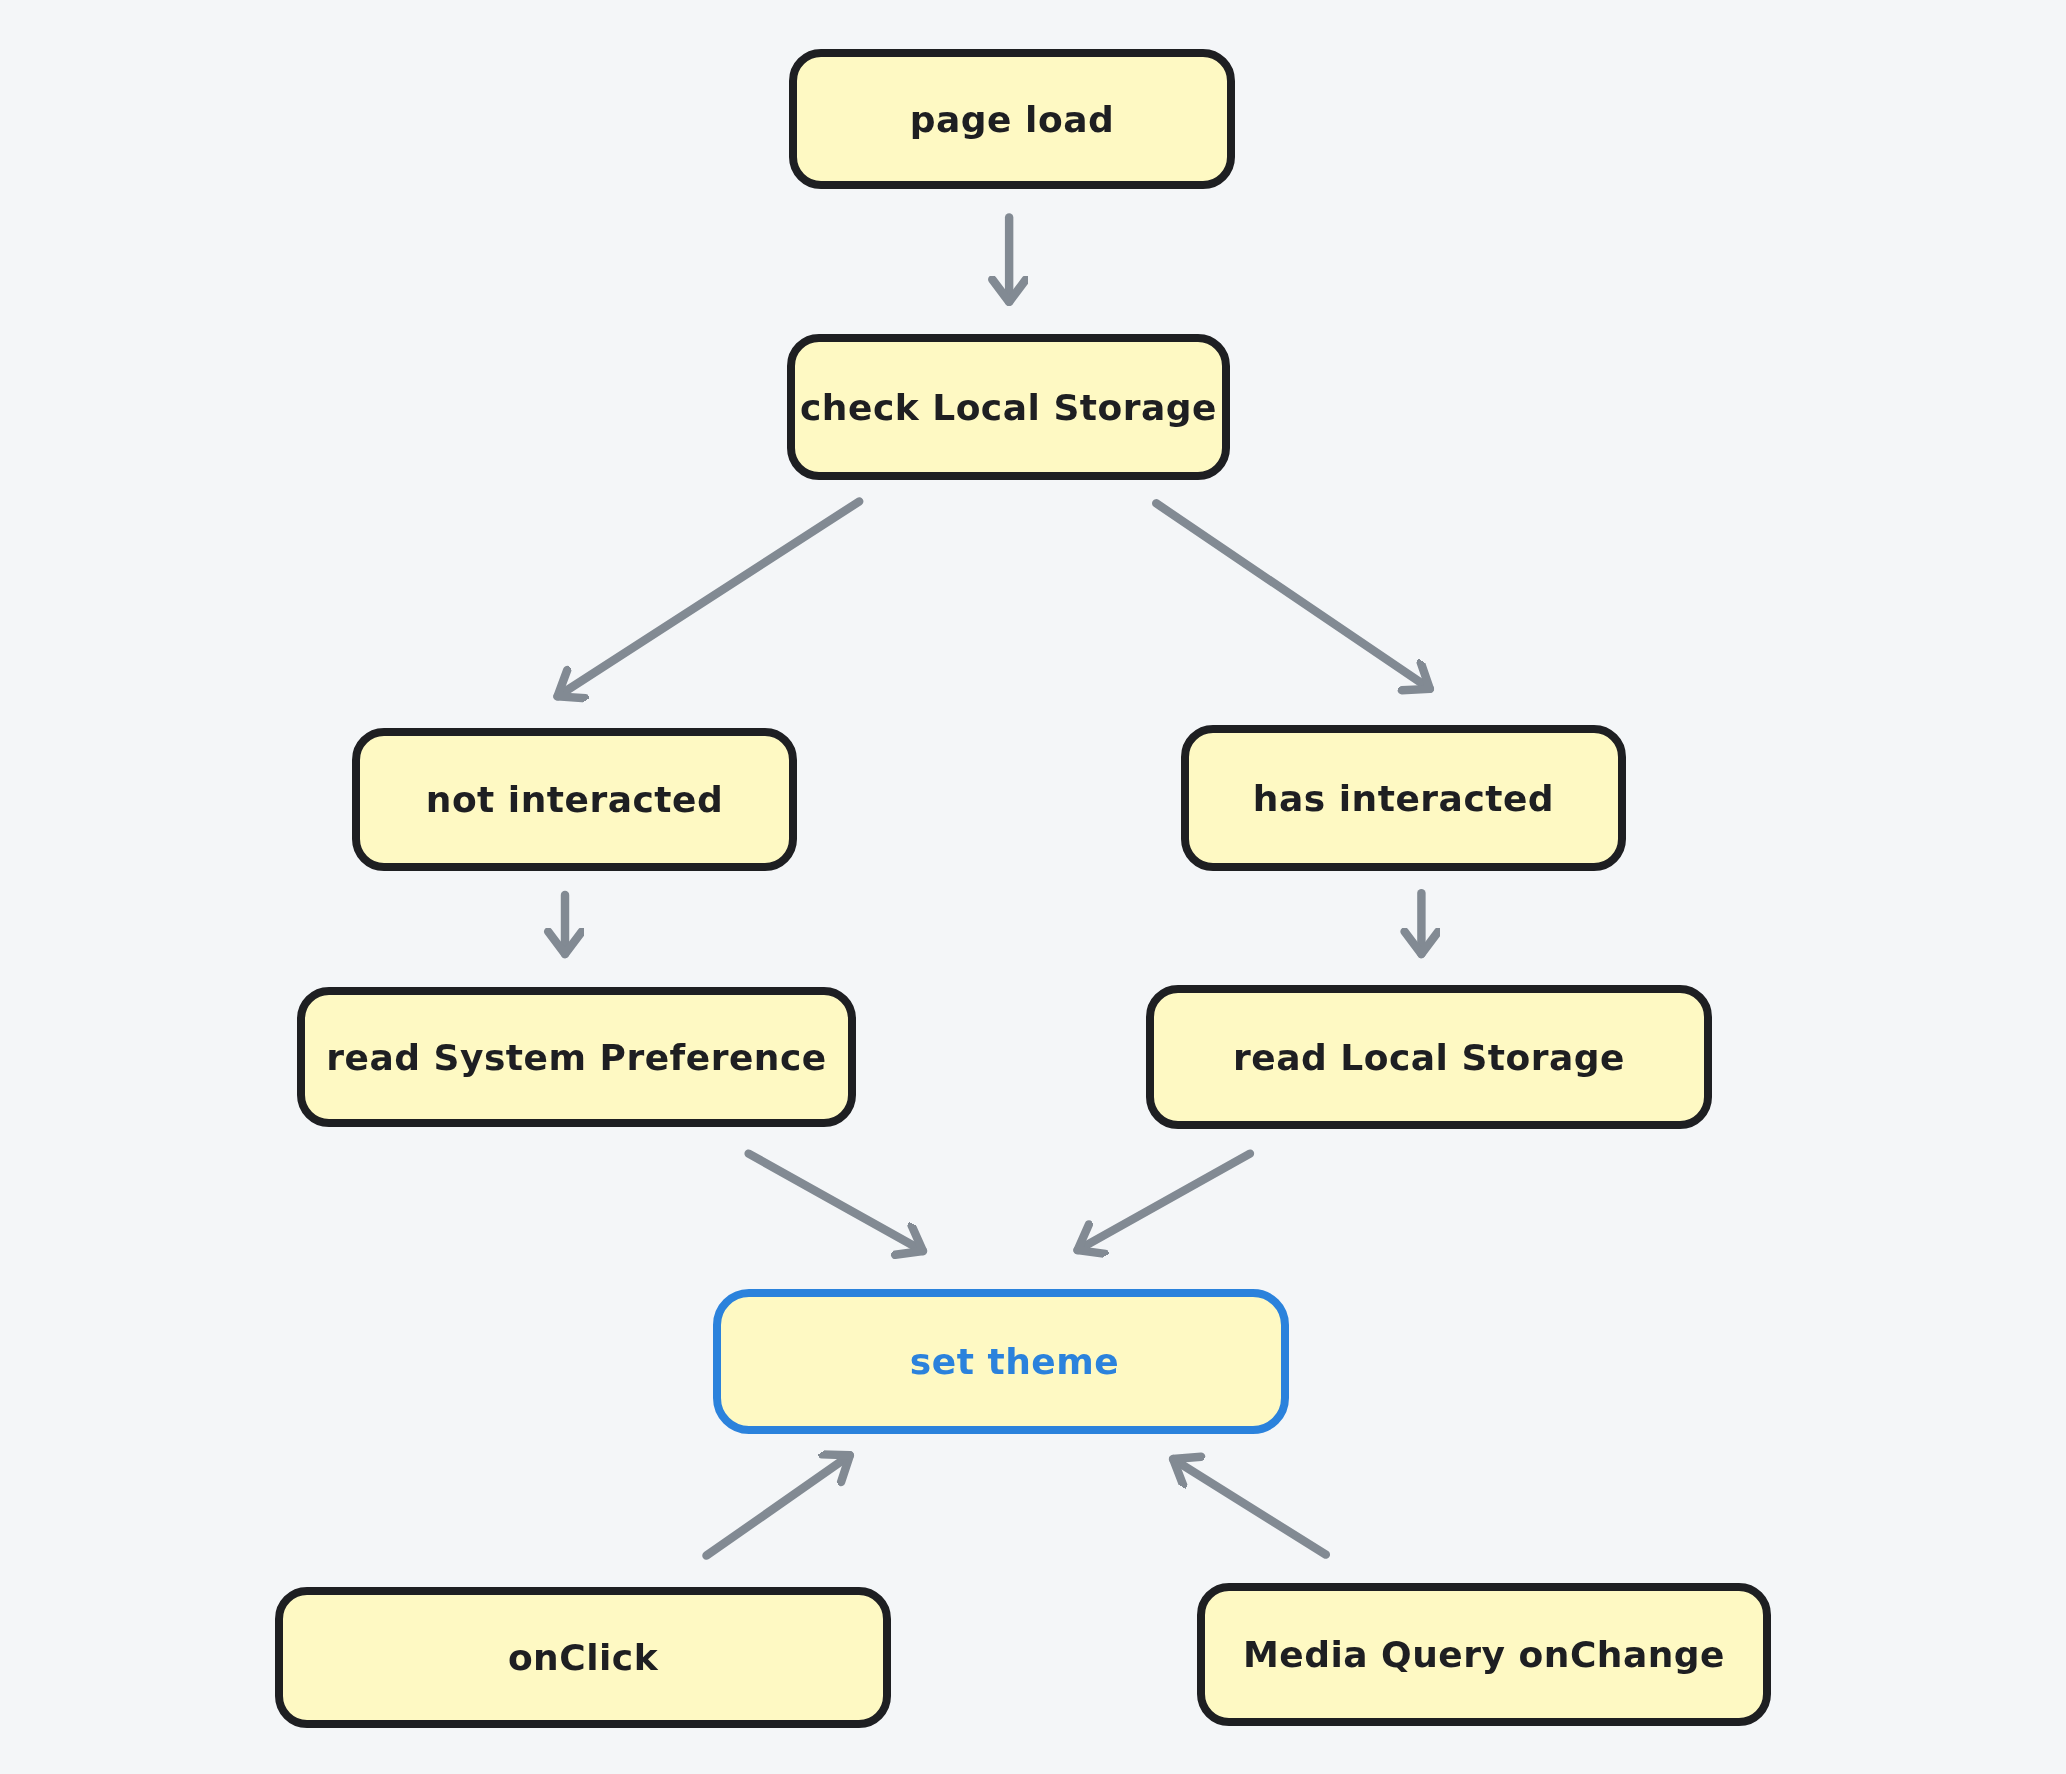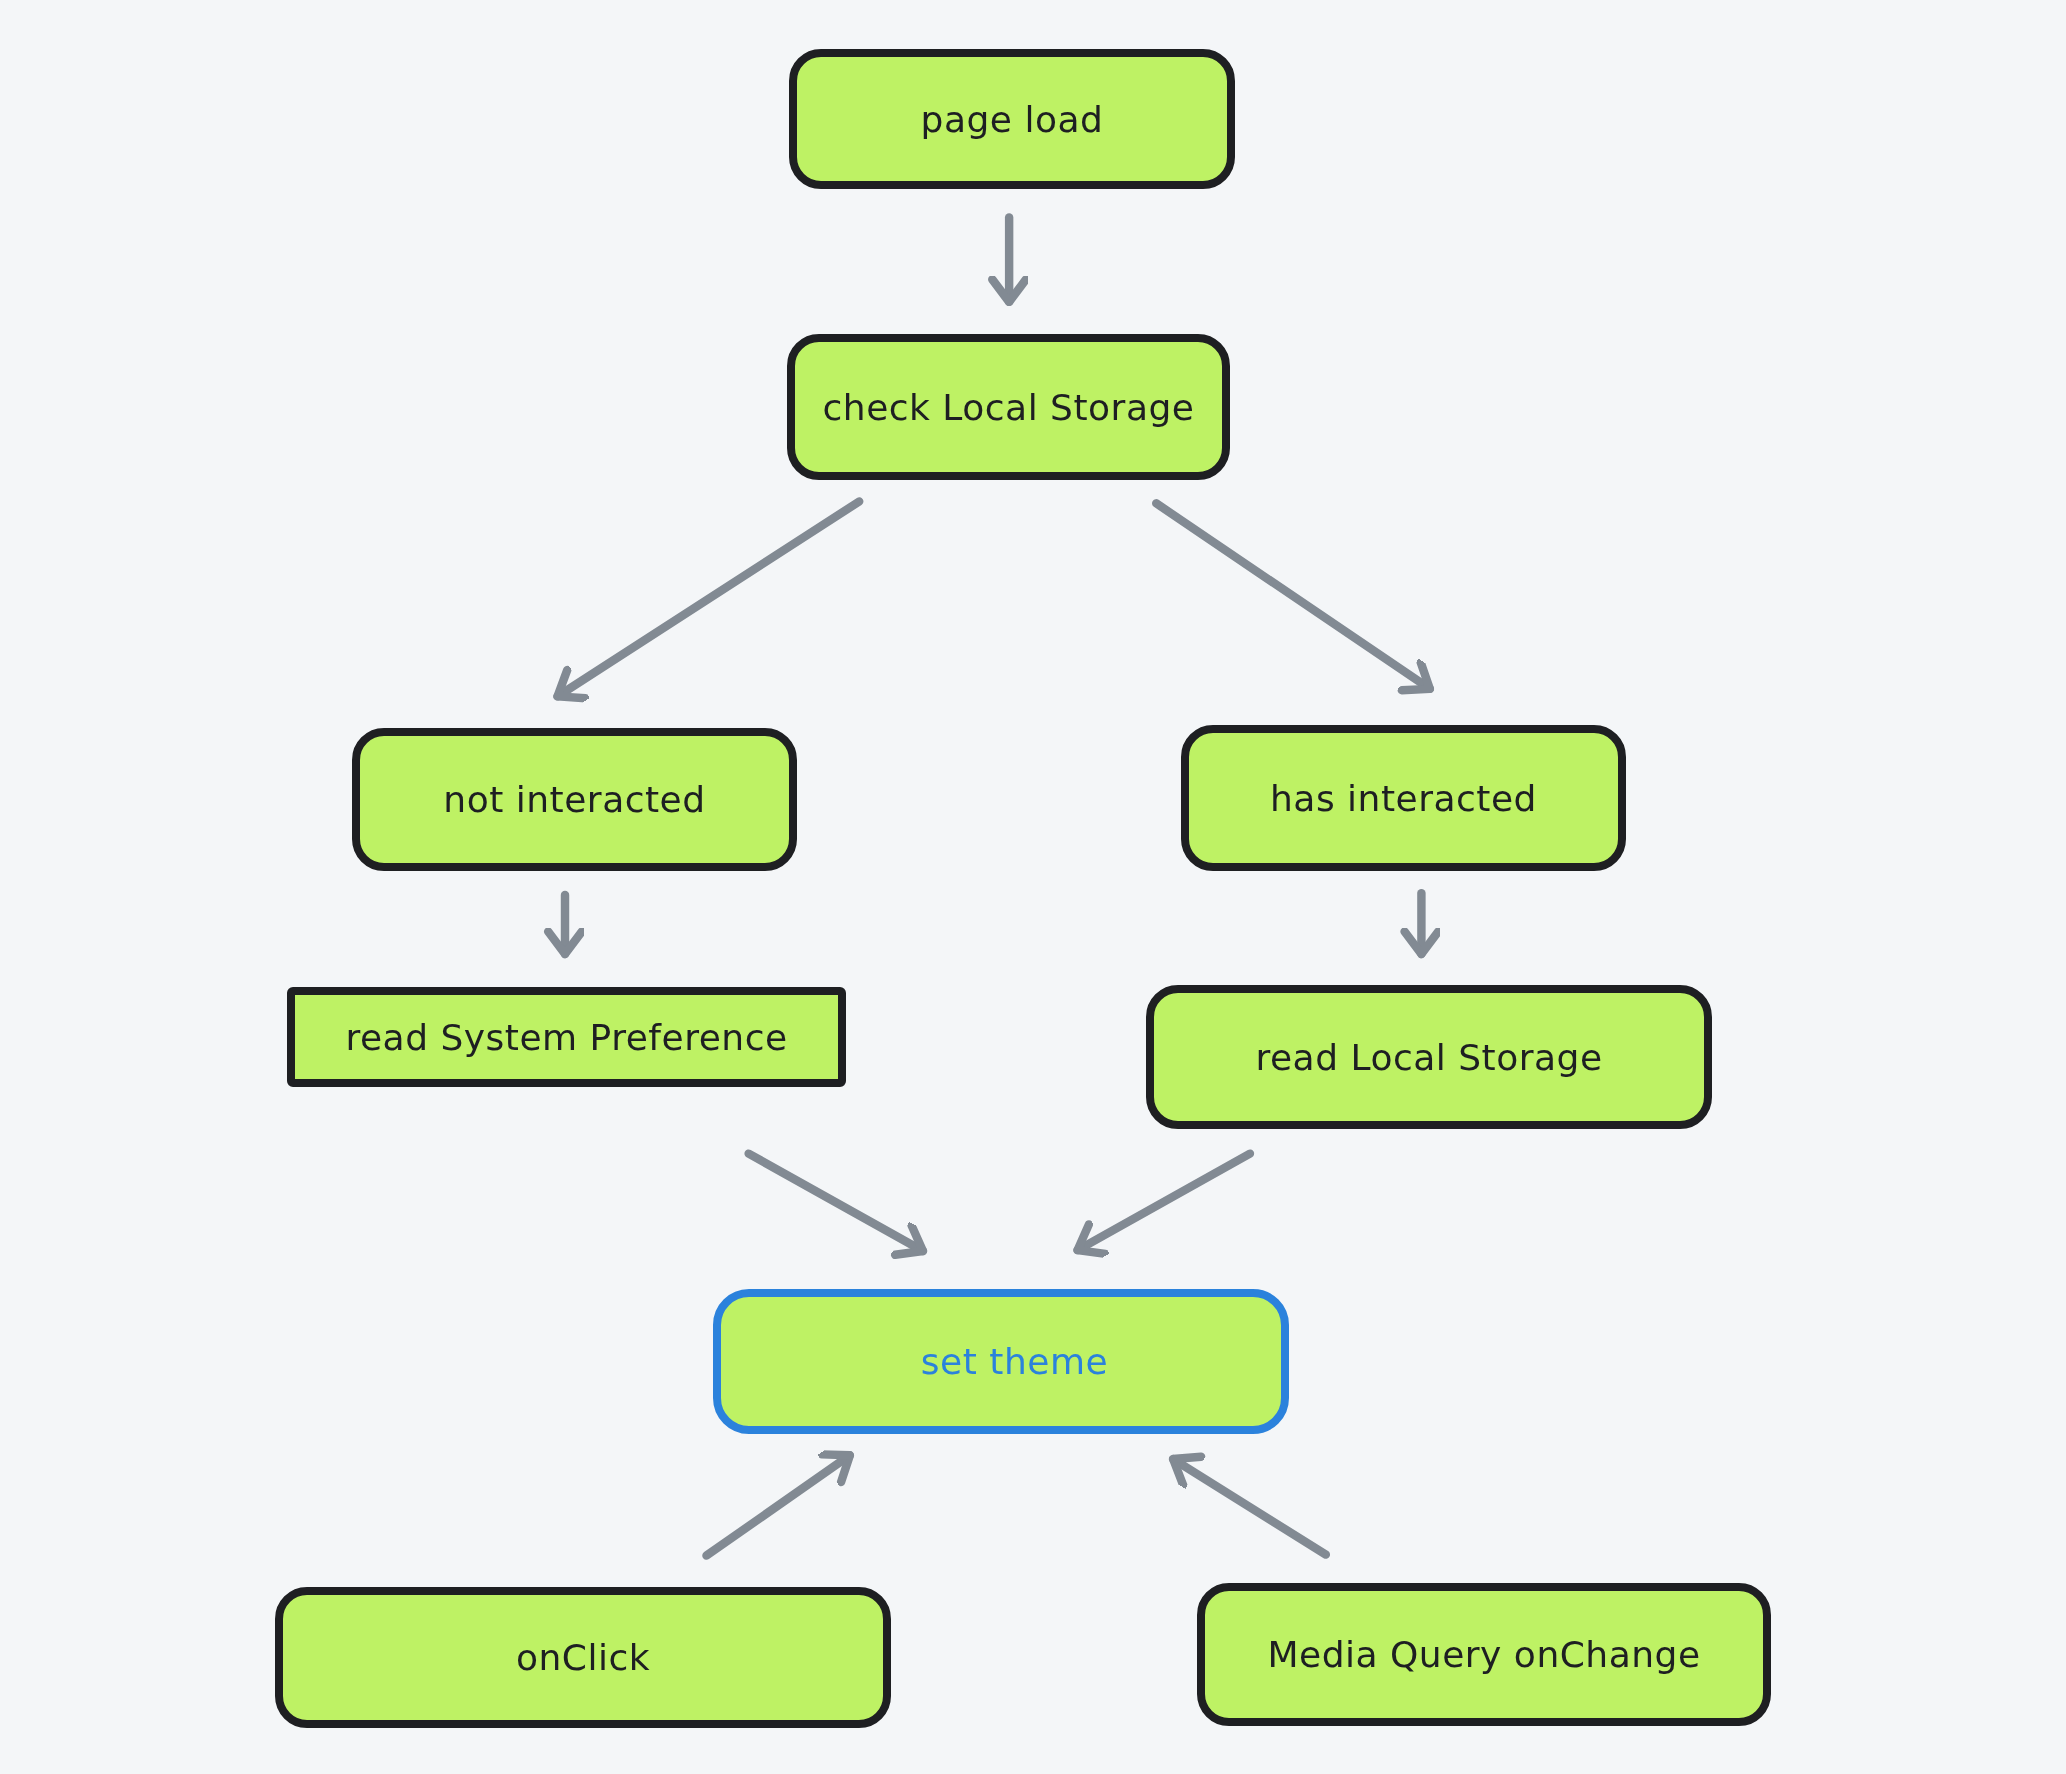--- a/index.html
+++ b/index.html
@@ -14,26 +14,26 @@
     width: 2067px; height: 1775px;
   }
   .arrow-layer {
     position: absolute; left: 0; top: 0;
     width: 2067px; height: 1775px;
   }
   .node {
     position: absolute;
     box-sizing: border-box;
     display: flex; align-items: center; justify-content: center;
-    background: #bef264;
+    background: #fef9c3;
     border: 8.4px solid #1e1f22;
     border-radius: 32px;
     color: #1e1f22;
     font-size: 36px;
-    font-weight: 400;
+    font-weight: 700;
     letter-spacing: 0.5px;
     text-align: center;
   }
   .node--accent {
     border-color: #2b82dc;
     color: #2b82dc;
     border-radius: 36px;
     padding-left: 27px;
   }
 </style>
@@ -70,21 +70,21 @@
   </div>
 
   <div class="node" style="left:787px; top:334px; width:443px; height:146px;">
     <span>check Local Storage</span>
   </div>
 
   <div class="node" style="left:1181px; top:725px; width:445px; height:146px;">
     <span>has interacted</span>
   </div>
 
-  <div class="node" style="left:287px; top:987px; width:559px; height:100px;border-radius:6px;">
+  <div class="node" style="left:297px; top:987px; width:559px; height:140px;">
     <span>read System Preference</span>
   </div>
 
   <div class="node" style="left:1146px; top:985px; width:566px; height:144px;">
     <span>read Local Storage</span>
   </div>
 
   <div class="node node--accent" style="left:713px; top:1289px; width:576px; height:145px;">
     <span>set theme</span>
   </div>

